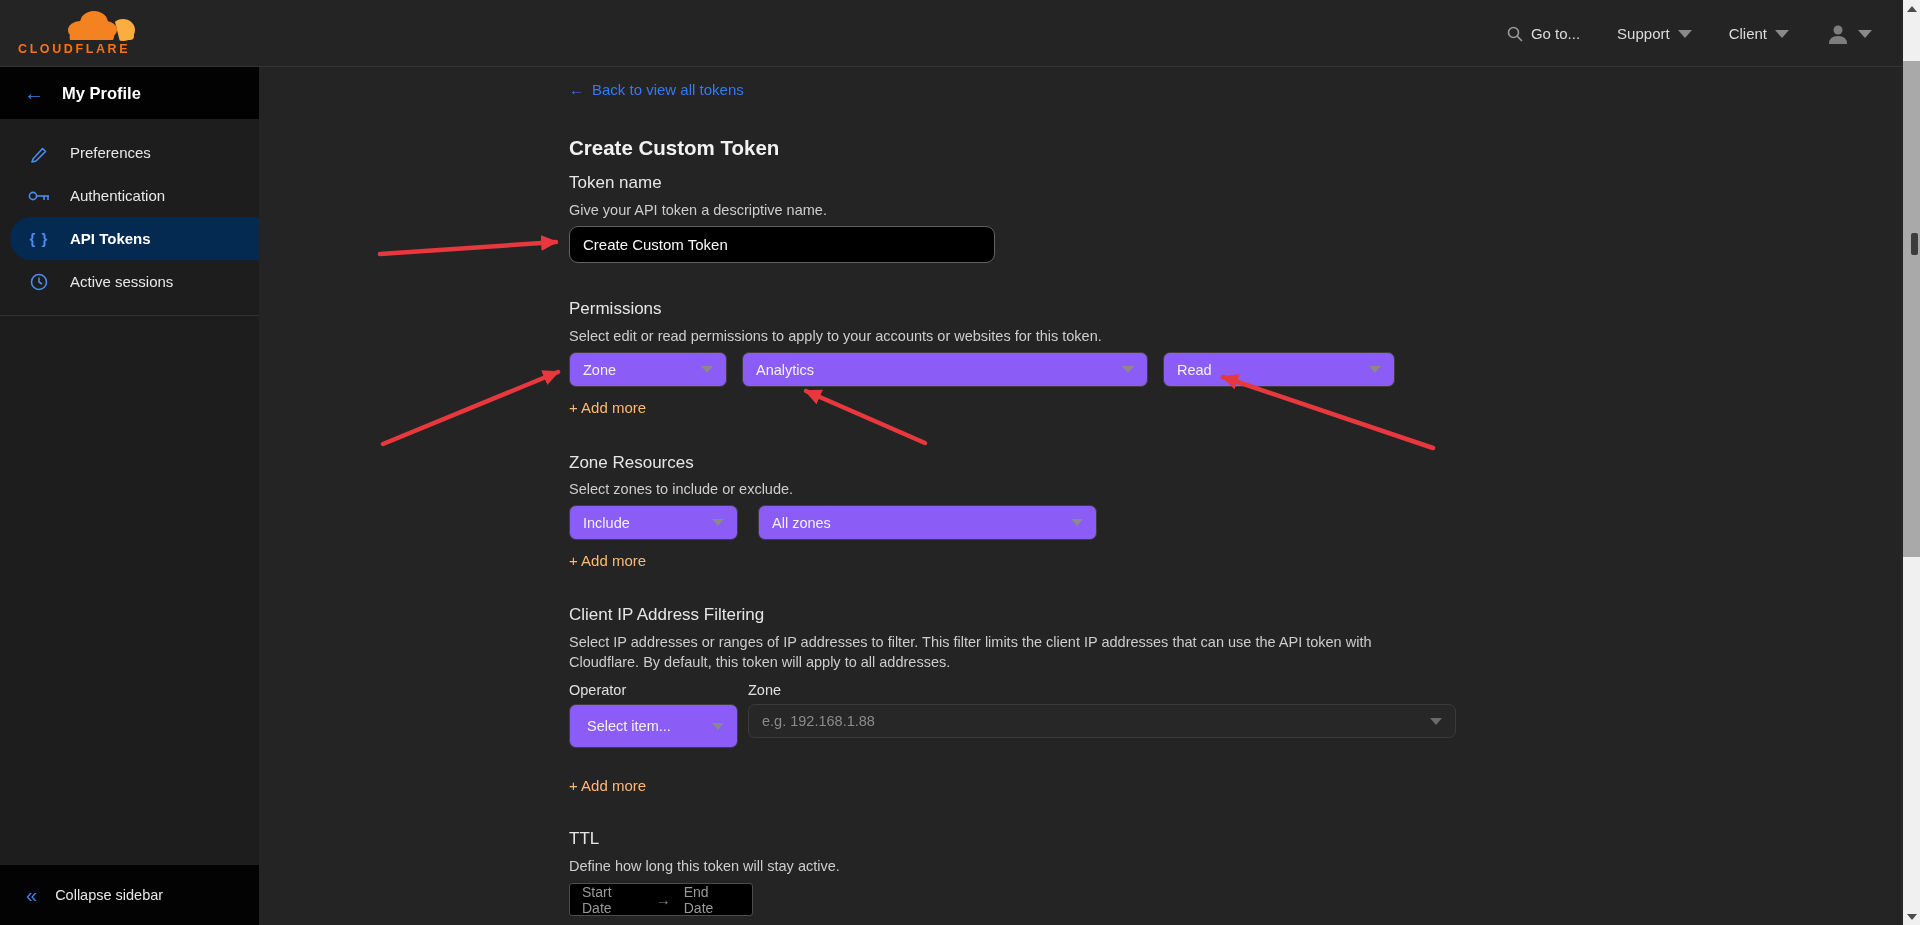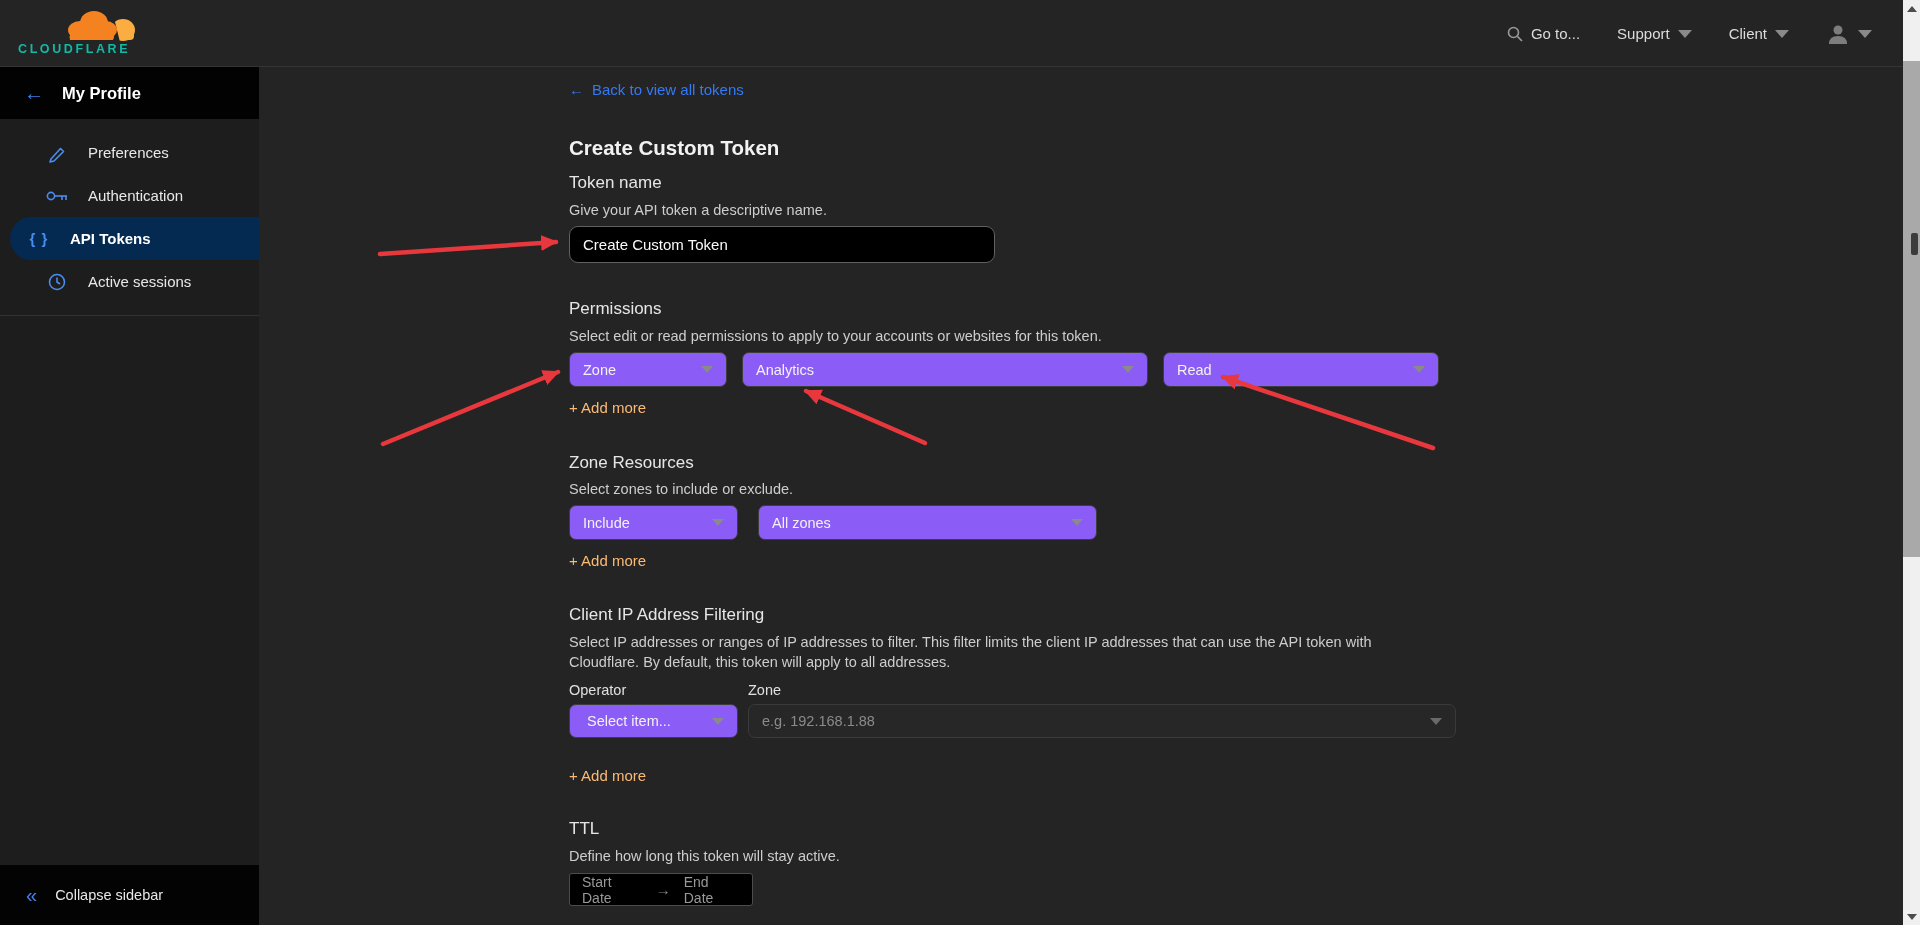--- a/index.html
+++ b/index.html
@@ -8,21 +8,21 @@
   .page { position: relative; width: 1920px; height: 925px; background: #242424; }
 
   
   .topbar {
     position: absolute; left: 0; top: 0; width: 1920px; height: 67px;
     background: #242424; border-bottom: 1px solid #343434; z-index: 5;
   }
   .logo { position: absolute; left: 18px; top: 6px; width: 120px; height: 54px; }
   .logo-cloud { position: absolute; left: 46px; top: 2px; }
   .logo-text {
-    position: absolute; left: 0; top: 36px; color: #14b8a6; font-size: 12.5px;
+    position: absolute; left: 0; top: 36px; color: #f97316; font-size: 12.5px;
     font-weight: bold; letter-spacing: 2.6px; white-space: nowrap;
   }
   .topnav {
     position: absolute; right: 48px; top: 0; height: 67px;
     display: flex; align-items: center; gap: 37px; color: #dcdcdc; font-size: 15px;
   }
   .topnav-item { display: flex; align-items: center; gap: 8px; cursor: pointer; }
   .caret-down {
     width: 0; height: 0; border-left: 7px solid transparent; border-right: 7px solid transparent;
     border-top: 8px solid #8a8a8a; display: inline-block;
@@ -36,21 +36,21 @@
   }
   .sidebar-header {
     position: absolute; left: 0; top: 0; width: 259px; height: 52px; background: #020202;
     display: flex; align-items: center; padding-left: 24px; gap: 18px;
   }
   .back-glyph { color: #3f82f0; font-size: 20px; line-height: 1; }
   .sidebar-title { color: #ffffff; font-size: 16.5px; font-weight: bold; }
   .nav { position: absolute; top: 52px; left: 0; width: 259px; padding-top: 12px; }
   .nav-item {
     position: relative; height: 43px; display: flex; align-items: center;
-    padding-left: 46px; gap: 20px; color: #e8e8e8; font-size: 15px; cursor: pointer;
+    padding-left: 28px; gap: 20px; color: #e8e8e8; font-size: 15px; cursor: pointer;
   }
   .nav-item .nav-icon { width: 22px; display: flex; justify-content: center; align-items: center; }
   .nav-item.selected {
     background: #052a52; margin-left: 10px; padding-left: 18px;
     border-radius: 21px 0 0 21px; font-weight: bold; color: #ffffff;
   }
   .braces-glyph { color: #4a8cf0; font-size: 15px; letter-spacing: 1px; }
   .nav-divider { margin-top: 12px; border-bottom: 1px solid #323232; width: 259px; }
   .collapse-row {
     position: absolute; left: 0; bottom: 0; width: 259px; height: 60px; background: #030303;
@@ -238,21 +238,21 @@
     <div class="desc mt-7">Select edit or read permissions to apply to your accounts or websites for this token.</div>
     <div class="dd-row" style="gap:15px;">
       <div class="dd" style="width:158px;">
         <span>Zone</span>
         <span class="dd-caret"></span>
       </div>
       <div class="dd" style="width:406px;">
         <span>Analytics</span>
         <span class="dd-caret"></span>
       </div>
-      <div class="dd" style="width:276px;text-align:center;">
+      <div class="dd" style="width:232px;text-align:center;">
         <span>Read</span>
         <span class="dd-caret"></span>
       </div>
     </div>
     <div class="add-more">+ Add more</div>
 
     
     <div class="sec-label" style="margin-top:37px;">Zone Resources</div>
     <div class="desc mt-6">Select zones to include or exclude.</div>
     <div class="dd-row" style="gap:20px;">
@@ -268,21 +268,21 @@
     <div class="add-more">+ Add more</div>
 
     
     <div class="sec-label mt-sec">Client IP Address Filtering</div>
     <div class="desc ip-desc mt-7">Select IP addresses or ranges of IP addresses to filter. This filter limits the client IP addresses that can use the API token with Cloudflare. By default, this token will apply to all addresses.</div>
     <div class="field-labels">
       <span class="op-label">Operator</span>
       <span>Zone</span>
     </div>
     <div class="dd-row" style="gap:10px;">
-      <div class="dd" style="width:169px;height:34px;padding-left:17px;">
+      <div class="dd" style="width:169px;height:44px;padding-left:17px;">
         <span>Select item...</span>
         <span class="dd-caret"></span>
       </div>
       <div class="dd disabled" style="width:708px;height:34px;">
         <span>e.g. 192.168.1.88</span>
         <span class="dd-caret"></span>
       </div>
     </div>
     <div class="add-more" style="margin-top:29px;">+ Add more</div>
 

